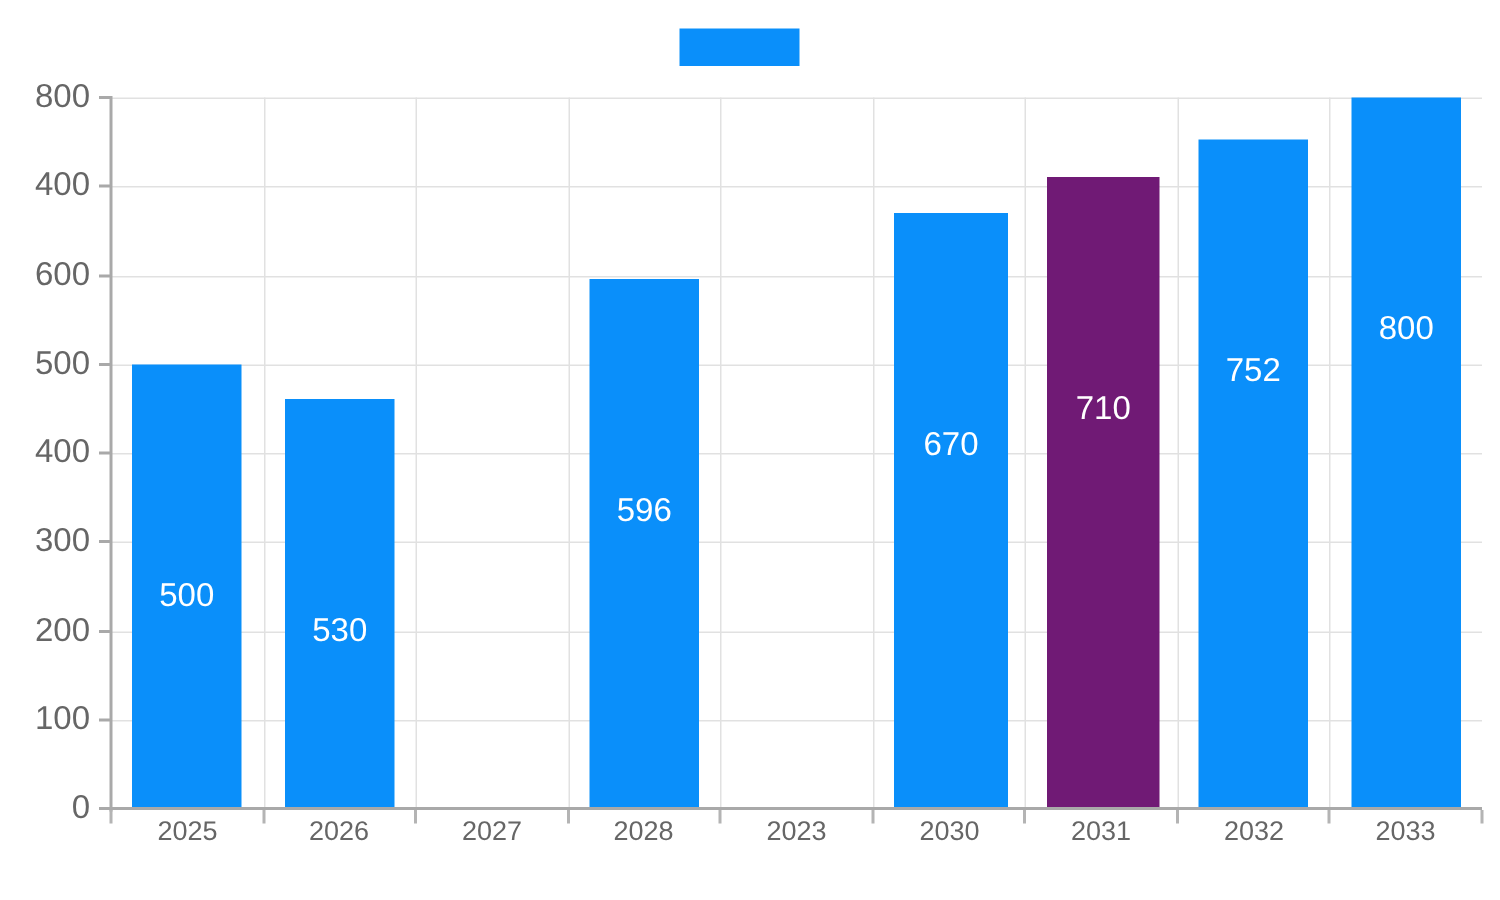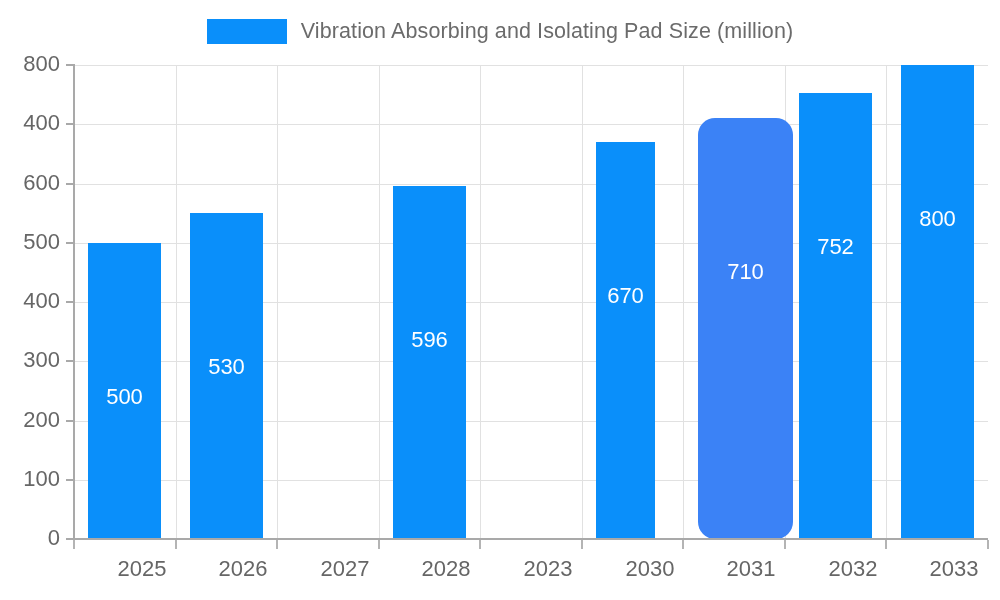--- a/index.html
+++ b/index.html
@@ -136,26 +136,25 @@
   .x-tick-mark {
     position: absolute;
     left: -1px;
     top: 0;
     width: 2px;
     height: 9px;
     background: #b4b4b4;
   }
   .x-tick-label {
     position: absolute;
-    top: 16px;
+    top: 4px;
     transform: translateX(-50%);
-    font-size: 22px;
+    font-size: 18px;
     color: #666666;
     white-space: nowrap;
-    margin-left: 17px;
   }
 
   
   .bar {
     position: absolute;
     bottom: 0;
   }
   .bar-value {
     position: absolute;
     left: 0;
@@ -167,21 +166,20 @@
   }
 </style>
 </head>
 <body>
 
 <div id="chart-root">
 
   <div id="legend">
     <div class="legend-item">
       <span class="legend-swatch" style="background: rgb(10, 143, 250);"></span>
-      <span class="legend-label">Vibration Absorbing and Isolating Pad Size (million)</span>
     </div>
   </div>
 
   <div id="y-ticks">
       <div class="y-tick" style="top: 474px;">
         <div class="y-tick-mark"></div>
         <div class="y-tick-label">0</div>
       </div>
       <div class="y-tick" style="top: 415px;">
         <div class="y-tick-mark"></div>
@@ -231,30 +229,30 @@
       <div class="gridline-v" style="left: 203px;"></div>
       <div class="gridline-v" style="left: 305px;"></div>
       <div class="gridline-v" style="left: 406px;"></div>
       <div class="gridline-v" style="left: 508px;"></div>
       <div class="gridline-v" style="left: 609px;"></div>
       <div class="gridline-v" style="left: 711px;"></div>
       <div class="gridline-v" style="left: 812px;"></div>
       <div class="bar" style="left: 14px; width: 73px; height: 296px; background: rgb(10, 143, 250);">
         <div class="bar-value" style="top: 141px; color: rgb(255, 255, 255);">500</div>
       </div>
-      <div class="bar" style="left: 116px; width: 73px; height: 326px; background: rgb(10, 143, 250);">
+      <div class="bar" style="left: 116px; width: 73px; height: 273px; background: rgb(10, 143, 250);">
         <div class="bar-value" style="top: 141px; color: rgb(255, 255, 255);">530</div>
       </div>
       <div class="bar" style="left: 319px; width: 73px; height: 353px; background: rgb(10, 143, 250);">
         <div class="bar-value" style="top: 141px; color: rgb(255, 255, 255);">596</div>
       </div>
-      <div class="bar" style="left: 522px; width: 59px; height: 397px; background: rgb(10, 143, 250);">
+      <div class="bar" style="left: 522px; width: 76px; height: 397px; background: rgb(10, 143, 250);">
         <div class="bar-value" style="top: 141px; color: rgb(255, 255, 255);">670</div>
       </div>
-      <div class="bar" style="left: 624px; width: 95px; height: 421px; background: #3b82f6; border-radius: 17px;">
+      <div class="bar" style="left: 624px; width: 75px; height: 421px; background: #701a75;">
         <div class="bar-value" style="top: 141px; color: rgb(255, 255, 255);">710</div>
       </div>
       <div class="bar" style="left: 725px; width: 73px; height: 446px; background: rgb(10, 143, 250);">
         <div class="bar-value" style="top: 141px; color: rgb(255, 255, 255);">752</div>
       </div>
       <div class="bar" style="left: 827px; width: 73px; height: 474px; background: rgb(10, 143, 250);">
         <div class="bar-value" style="top: 141px; color: rgb(255, 255, 255);">800</div>
       </div>
     </div>
 

